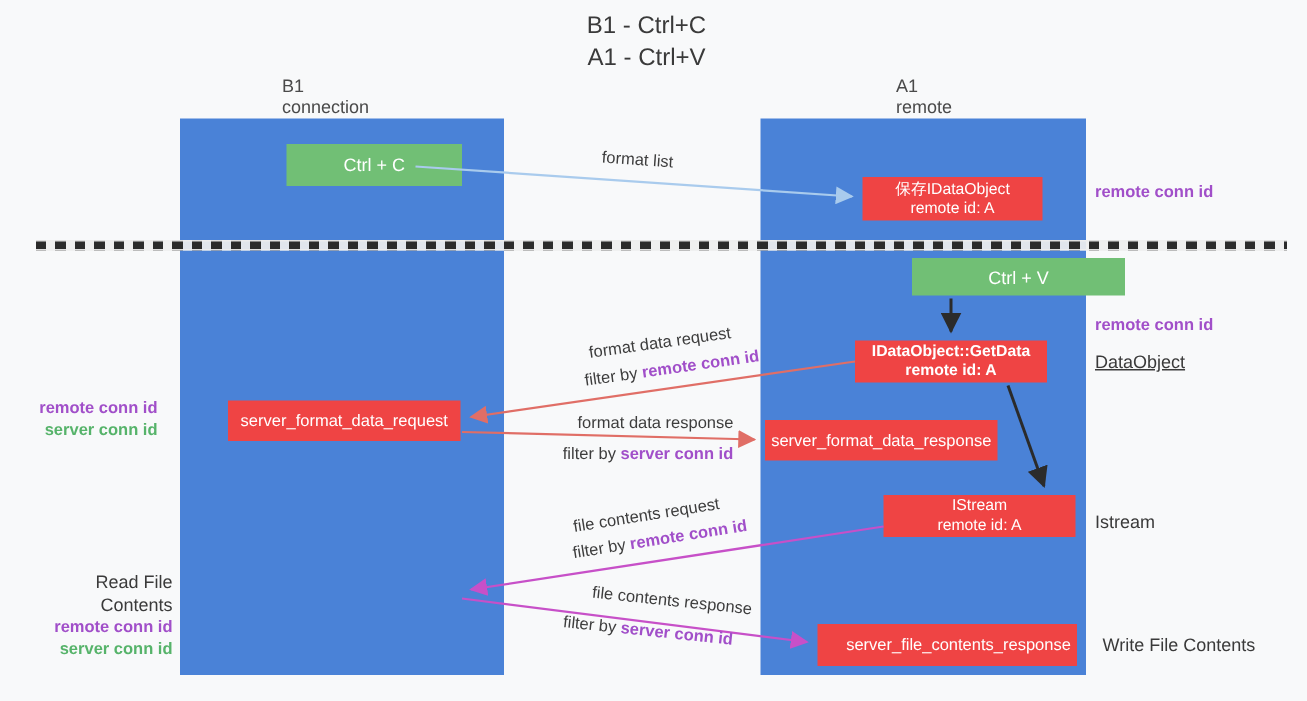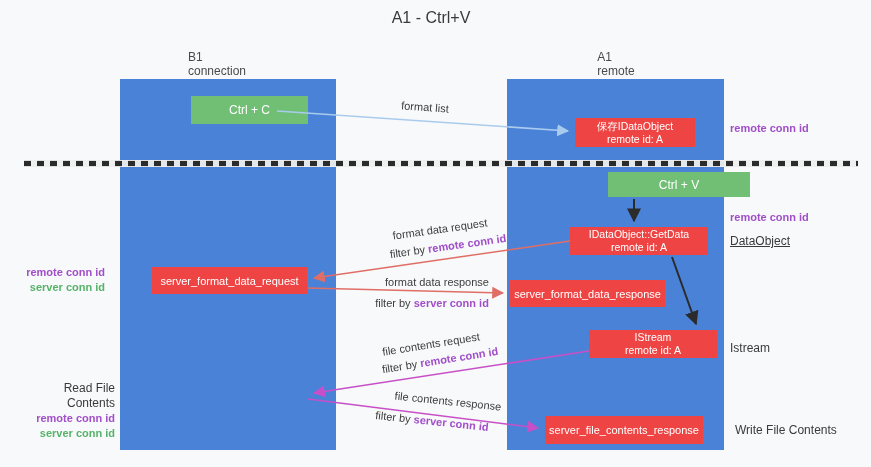--- a/index.html
+++ b/index.html
@@ -31,20 +31,21 @@
     border-bottom:1px solid rgba(238,238,238,.92);
   }
   svg.overlay{position:absolute;left:0;top:0;z-index:4;pointer-events:none;}
 </style>
 </head>
 <body>
 
 <div class="canvas">
 
   <div class="abs title">
+    <div>B1 - Ctrl+C</div>
     <div>A1 - Ctrl+V</div>
   </div>
 
   <div class="abs col-header" style="left:217px;top:50px;">
     <div>B1</div>
     <div>connection</div>
   </div>
   <div class="abs col-header" style="left:616px;top:50px;">
     <div>A1</div>
     <div>remote</div>
@@ -61,40 +62,40 @@
 
   <div class="abs node orange twoline" style="left:575px;top:118px;width:120px;height:29px;">
     <div>保存IDataObject</div>
     <div>remote id: A</div>
   </div>
 
   <div class="abs node green" style="left:575px;top:172px;width:142px;height:25px;">
     <div>Ctrl + V</div>
   </div>
 
-  <div class="abs node orange twoline" style="left:570px;top:227px;width:138px;height:28px;">
+  <div class="abs node orange twoline" style="left:570px;top:227px;width:128px;height:28px;font-weight:bold;">
     <div>IDataObject::GetData</div>
     <div>remote id: A</div>
   </div>
 
   <div class="abs node orange" style="left:152px;top:267px;width:155px;height:27px;">
     <div>server_format_data_request</div>
   </div>
 
   <div class="abs node orange" style="left:510px;top:280px;width:155px;height:27px;">
     <div>server_format_data_response</div>
   </div>
 
   <div class="abs node orange twoline" style="left:589px;top:330px;width:128px;height:28px;">
     <div>IStream</div>
     <div>remote id: A</div>
   </div>
 
 
-  <div class="abs node orange" style="left:545px;top:416px;width:158px;height:28px;">
+  <div class="abs node orange" style="left:545px;top:416px;width:158px;height:28px;padding-left:15px;">
     <div>server_file_contents_response</div>
   </div>
 
   <svg class="overlay" width="871" height="467" viewBox="0 0 871 467">
     <defs>
       <marker id="ah-blue" viewBox="0 0 10 10" refX="9" refY="5" markerWidth="8" markerHeight="8" orient="auto">
           <path d="M0,0L10,5L0,10z" fill="#a9cbed"></path>
         </marker>
       <marker id="ah-black" viewBox="0 0 10 10" refX="9" refY="5" markerWidth="7" markerHeight="7" orient="auto">
           <path d="M0,0L10,5L0,10z" fill="#2b2b2b"></path>

